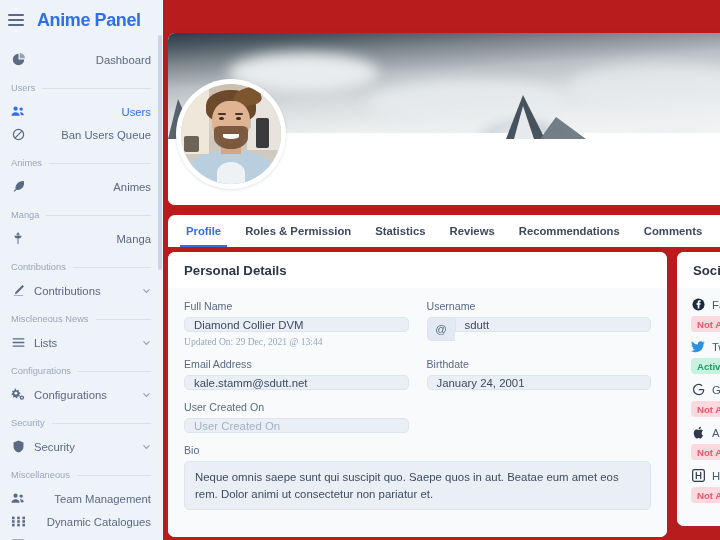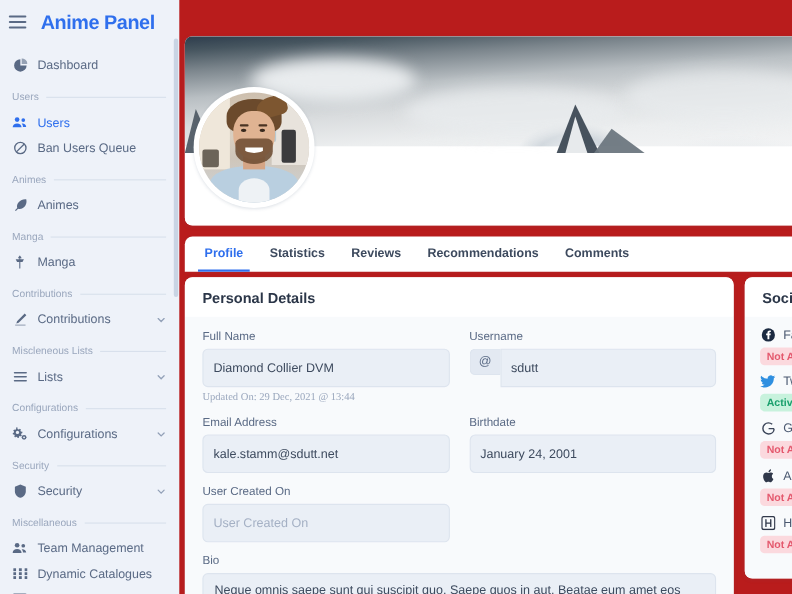--- a/index.html
+++ b/index.html
@@ -28,20 +28,21 @@
   .brand-title {
     font-size:18px; font-weight:bold; color:#2f6fed;
     letter-spacing:-0.4px; white-space:nowrap;
   }
   .nav { padding-top:8px; }
   .nav-item {
     display:flex; align-items:center; gap:9px;
     height:23px; padding:0 12px 0 11px;
     color:#5a6a85; font-size:11.3px; cursor:pointer;
     white-space:nowrap;
+    justify-content:space-between;
   }
   .nav-item .ic { width:14px; height:14px; flex:0 0 14px; display:flex; align-items:center; justify-content:center; color:#5a6a85;}
   .nav-item .ic svg { display:block; }
   .nav-item.active, .nav-item.active .ic { color:#2f6fed; }
   .nav-item .caret { margin-left:auto; color:#93a1b8; display:flex; }
   .sec {
     display:flex; align-items:center; gap:7px;
     padding:0 12px 0 11px; height:24px; margin-top:5px;
   }
   .sec span { font-size:9.3px; color:#9aa7bd; white-space:nowrap; }
@@ -182,21 +183,21 @@
     font-size:13.2px; font-weight:bold; color:#2b3648; background:#fff;
   }
   .panel-body { background:#f8fafc; padding:12px 16px 16px; }
 
   .field { margin-bottom:11px; }
   .row2 { display:flex; gap:18px; }
   .row2 > .field { flex:1; min-width:0; }
   .lbl { font-size:10.6px; color:#5a6a85; margin-bottom:5px; display:block; }
   .inp {
     background:#eaeff6; border:1px solid #dde4ee; border-radius:5px;
-    height:35px; display:flex; align-items:center;
+    height:15px; display:flex; align-items:center;
     padding:0 9px; font-size:11.4px; color:#3d4a5e;
     white-space:nowrap; overflow:hidden;
   }
   .inp.ph { color:#a4b0c4; }
   .inp-group { display:flex; }
   .inp-group .addon {
     background:#e3e9f2; border:1px solid #dde4ee; border-right:none;
     border-radius:5px 0 0 5px; width:28px; height:24px;
     display:flex; align-items:center; justify-content:center;
     font-size:11.4px; color:#5a6a85;
@@ -309,21 +310,21 @@
             </svg>
           </span>
           <span>Contributions</span>
           <span class="caret">
             <svg width="9" height="9" viewBox="0 0 10 10" fill="none" stroke="currentColor" stroke-width="1.3" stroke-linecap="round">
               <polyline points="2,4 5,7 8,4"></polyline>
             </svg>
           </span>
         </div>
         <div class="sec">
-          <span>Miscleneous Lists</span>
+          <span>Miscleneous News</span>
           <i></i>
         </div>
         <div class="nav-item">
           <span class="ic">
             <svg width="13" height="11" viewBox="0 0 16 13" fill="none" stroke="currentColor" stroke-width="1.7" stroke-linecap="round">
               <line x1="1.5" y1="2" x2="14.5" y2="2"></line>
               <line x1="1.5" y1="6.5" x2="14.5" y2="6.5"></line>
               <line x1="1.5" y1="11" x2="14.5" y2="11"></line>
             </svg>
           </span>
@@ -450,20 +451,23 @@
             <div class="av-eye r"></div>
           <div class="av-beard"></div>
           <div class="av-mouth"></div>
         </div>
       </div>
     </section>
 
     <div class="tabs" id="tabs">
         <div class="tab active">
           <span>Profile</span>
+        </div>
+        <div class="tab">
+          <span>Roles &amp; Permission</span>
         </div>
         <div class="tab">
           <span>Statistics</span>
         </div>
         <div class="tab">
           <span>Reviews</span>
         </div>
         <div class="tab">
           <span>Recommendations</span>
         </div>

